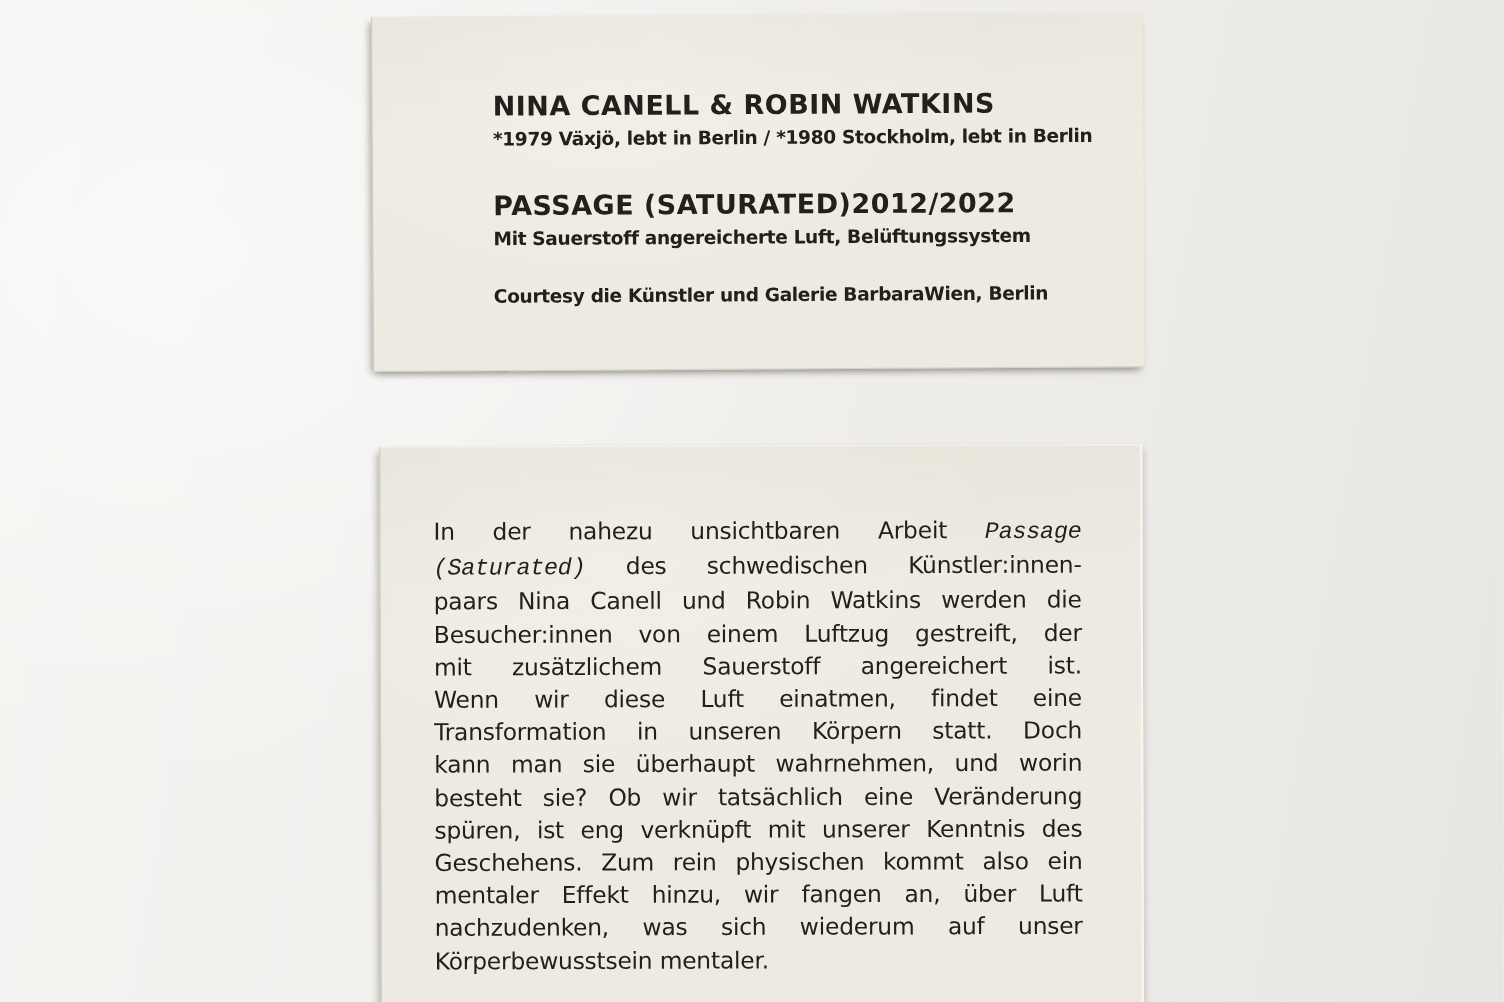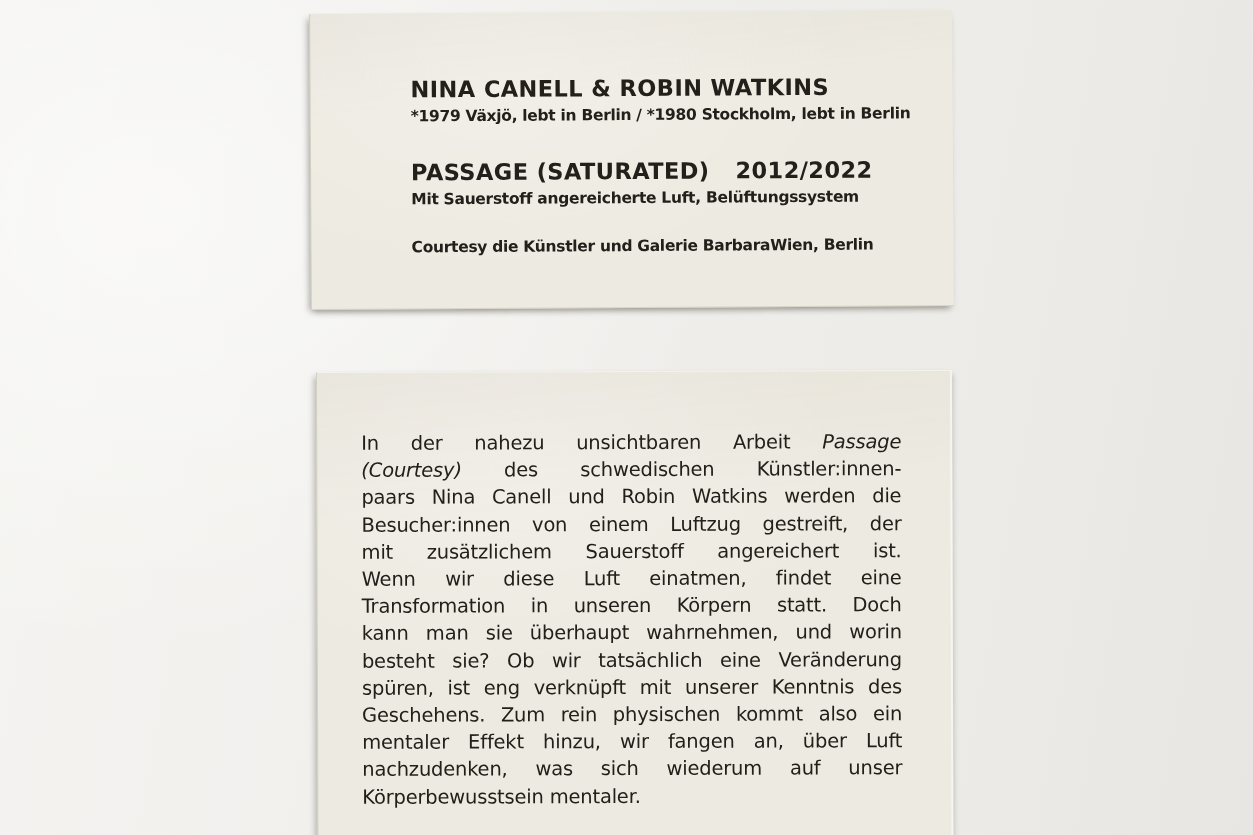--- a/index.html
+++ b/index.html
@@ -79,57 +79,57 @@
     white-space: nowrap;
   }
   .work-line {
     margin-top: 31px;
     font-size: 22.5px;
     font-weight: bold;
     letter-spacing: 0.4px;
     line-height: 28px;
     white-space: nowrap;
   }
-  .work-years { margin-left: 26px; }
+  .work-years { }
   .courtesy-line { margin-top: 27px; }
 
   .para {
     width: 540px;
     font-size: 19.5px;
     line-height: 27.2px;
     letter-spacing: -0.2px;
     color: var(--ink);
   }
   .para-line {
     text-align: justify;
     text-align-last: justify;
     white-space: normal;
   }
   .para-line.last {
     text-align-last: left;
   }
-  .em { font-style: oblique; }
+  .em { font-style: oblique; font-family: Liberation Mono, monospace; }
 </style>
 </head>
 <body>
 
 <div class="card card-top">
   <div class="artist-names">NINA CANELL &amp; ROBIN WATKINS</div>
   <div class="detail-line">*1979 Växjö, lebt in Berlin / *1980 Stockholm, lebt in Berlin</div>
   <div class="work-line">
     <span>PASSAGE (SATURATED)</span><span class="work-years">2012/2022</span>
   </div>
   <div class="detail-line">Mit Sauerstoff angereicherte Luft, Belüftungssystem</div>
   <div class="detail-line courtesy-line">Courtesy die Künstler und Galerie BarbaraWien, Berlin</div>
 </div>
 
 <div class="card card-bottom">
   <div class="para">
       <div class="para-line"><span>In der nahezu unsichtbaren Arbeit </span><span class="em">Passage</span></div>
-      <div class="para-line"><span class="em">(Courtesy)</span><span> des schwedischen Künstler:innen-</span></div>
+      <div class="para-line"><span class="em">(Saturated)</span><span> des schwedischen Künstler:innen-</span></div>
       <div class="para-line"><span>paars Nina Canell und Robin Watkins werden die</span></div>
       <div class="para-line"><span>Besucher:innen von einem Luftzug gestreift, der</span></div>
       <div class="para-line"><span>mit zusätzlichem Sauerstoff angereichert ist.</span></div>
       <div class="para-line"><span>Wenn wir diese Luft einatmen, findet eine</span></div>
       <div class="para-line"><span>Transformation in unseren Körpern statt. Doch</span></div>
       <div class="para-line"><span>kann man sie überhaupt wahrnehmen, und worin</span></div>
       <div class="para-line"><span>besteht sie? Ob wir tatsächlich eine Veränderung</span></div>
       <div class="para-line"><span>spüren, ist eng verknüpft mit unserer Kenntnis des</span></div>
       <div class="para-line"><span>Geschehens. Zum rein physischen kommt also ein</span></div>
       <div class="para-line"><span>mentaler Effekt hinzu, wir fangen an, über Luft</span></div>

